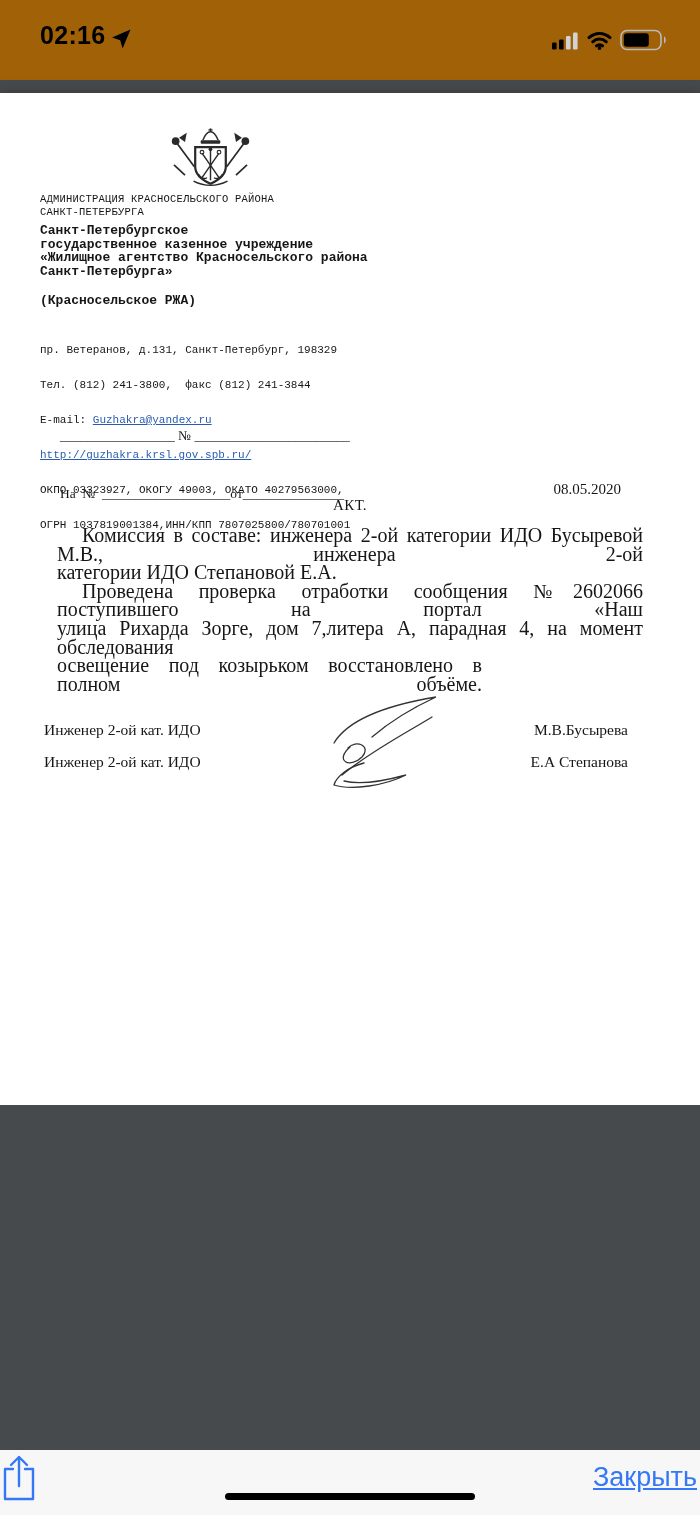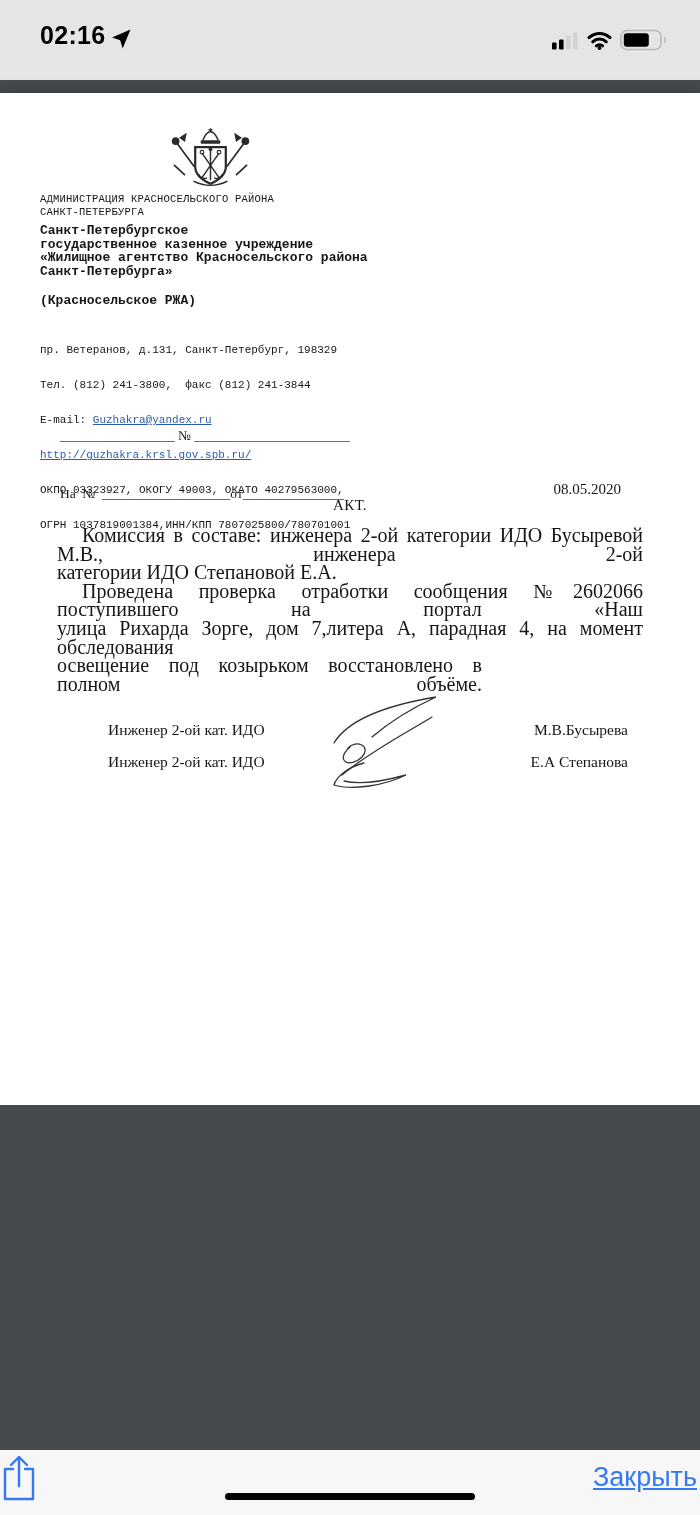--- a/index.html
+++ b/index.html
@@ -6,21 +6,21 @@
     --accent-blue:#3478F6;
     --link-blue:#2A5DB2;
     --viewer-bg:#464A4C;
   }
   *{margin:0;padding:0;box-sizing:border-box;}
   html,body{background:#fff;}
   .screen{position:relative;width:700px;height:1515px;background:#fff;overflow:hidden;
           font-family:"Liberation Sans",sans-serif;}
 
   
-  .status-bar{position:absolute;top:0;left:0;right:0;height:80px;background:#e5e5e5;}
+  .status-bar{position:absolute;top:0;left:0;right:0;height:80px;background:#a16207;}
   .sb-time{position:absolute;left:40px;top:21px;font-size:25px;font-weight:700;color:#000;letter-spacing:.3px;}
   .sb-loc{position:absolute;left:110px;top:28px;width:22px;height:22px;}
   .sb-right{position:absolute;right:30px;top:29px;display:flex;align-items:center;gap:8px;}
 
   
   .dark-strip-top{position:absolute;top:80px;left:0;right:0;height:13px;background:var(--viewer-bg);}
   .viewer-bg{position:absolute;top:1105px;left:0;right:0;height:345px;background:var(--viewer-bg);}
 
   
   .page{position:absolute;top:93px;left:0;width:700px;height:1012px;background:#fff;
@@ -36,21 +36,21 @@
   .ref-lines{position:absolute;left:60px;top:303px;font-size:13.5px;line-height:16px;white-space:pre;}
   .ref-lines div+div{margin-top:10px;}
   .doc-date{position:absolute;right:79px;top:388px;font-size:15px;padding-left:40px;}
   .doc-title{position:absolute;left:0;width:100%;top:404px;text-align:center;font-size:15px;letter-spacing:.5px;}
   .doc-body{position:absolute;left:57px;top:433px;width:586px;font-size:20px;line-height:18.6px;}
   .bl{white-space:nowrap;}
   .jl{text-align:justify;text-align-last:justify;white-space:normal;}
   .indent{text-indent:25px;}
   .short-just{width:425px;}
   .sig-row{position:absolute;left:0;width:700px;display:flex;justify-content:space-between;
-           padding:0 72px 0 108px;font-size:15.5px;}
+           padding:0 72px 0 44px;font-size:15.5px;}
   .sig-row-1{top:628px;} .sig-row-2{top:660px;}
   .signature-scribble{position:absolute;left:328px;top:598px;width:114px;height:100px;}
 
   
   .toolbar{position:absolute;top:1450px;left:0;right:0;height:65px;background:#F7F7F8;}
   .share-btn{position:absolute;left:2px;top:4px;width:34px;height:48px;color:var(--accent-blue);
              background:none;border:none;cursor:pointer;}
   .close-btn{position:absolute;right:3px;top:12px;font-size:27px;color:var(--accent-blue);
              text-decoration:underline;background:none;border:none;cursor:pointer;
              font-family:"Liberation Sans",sans-serif;}

